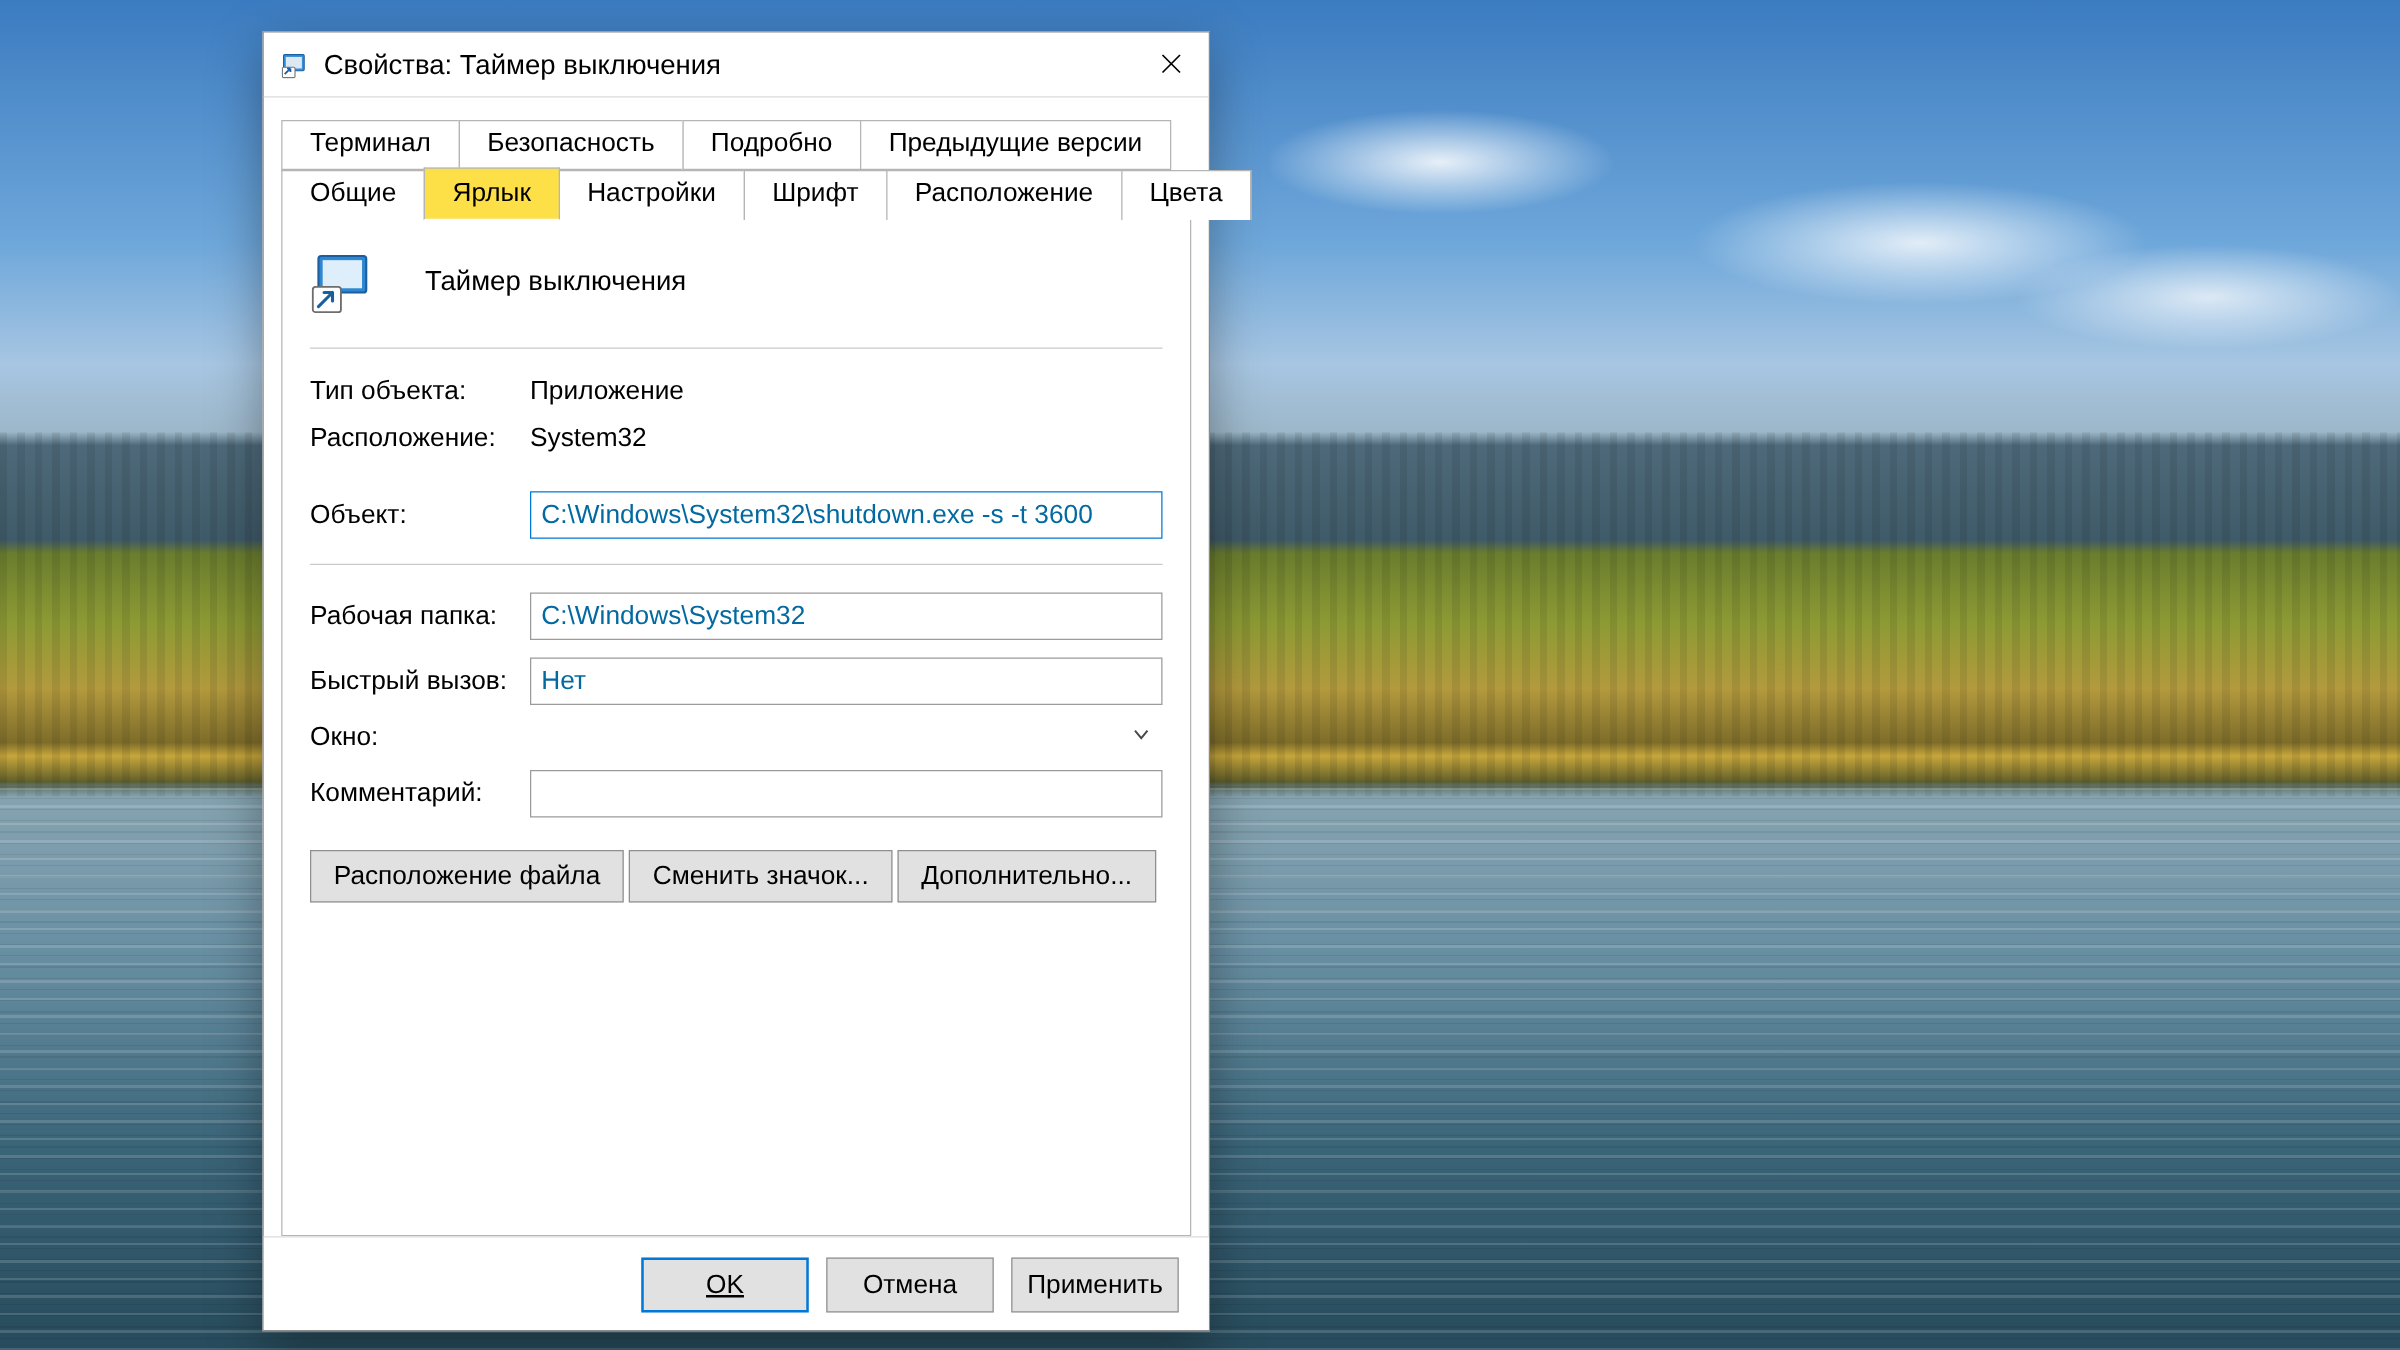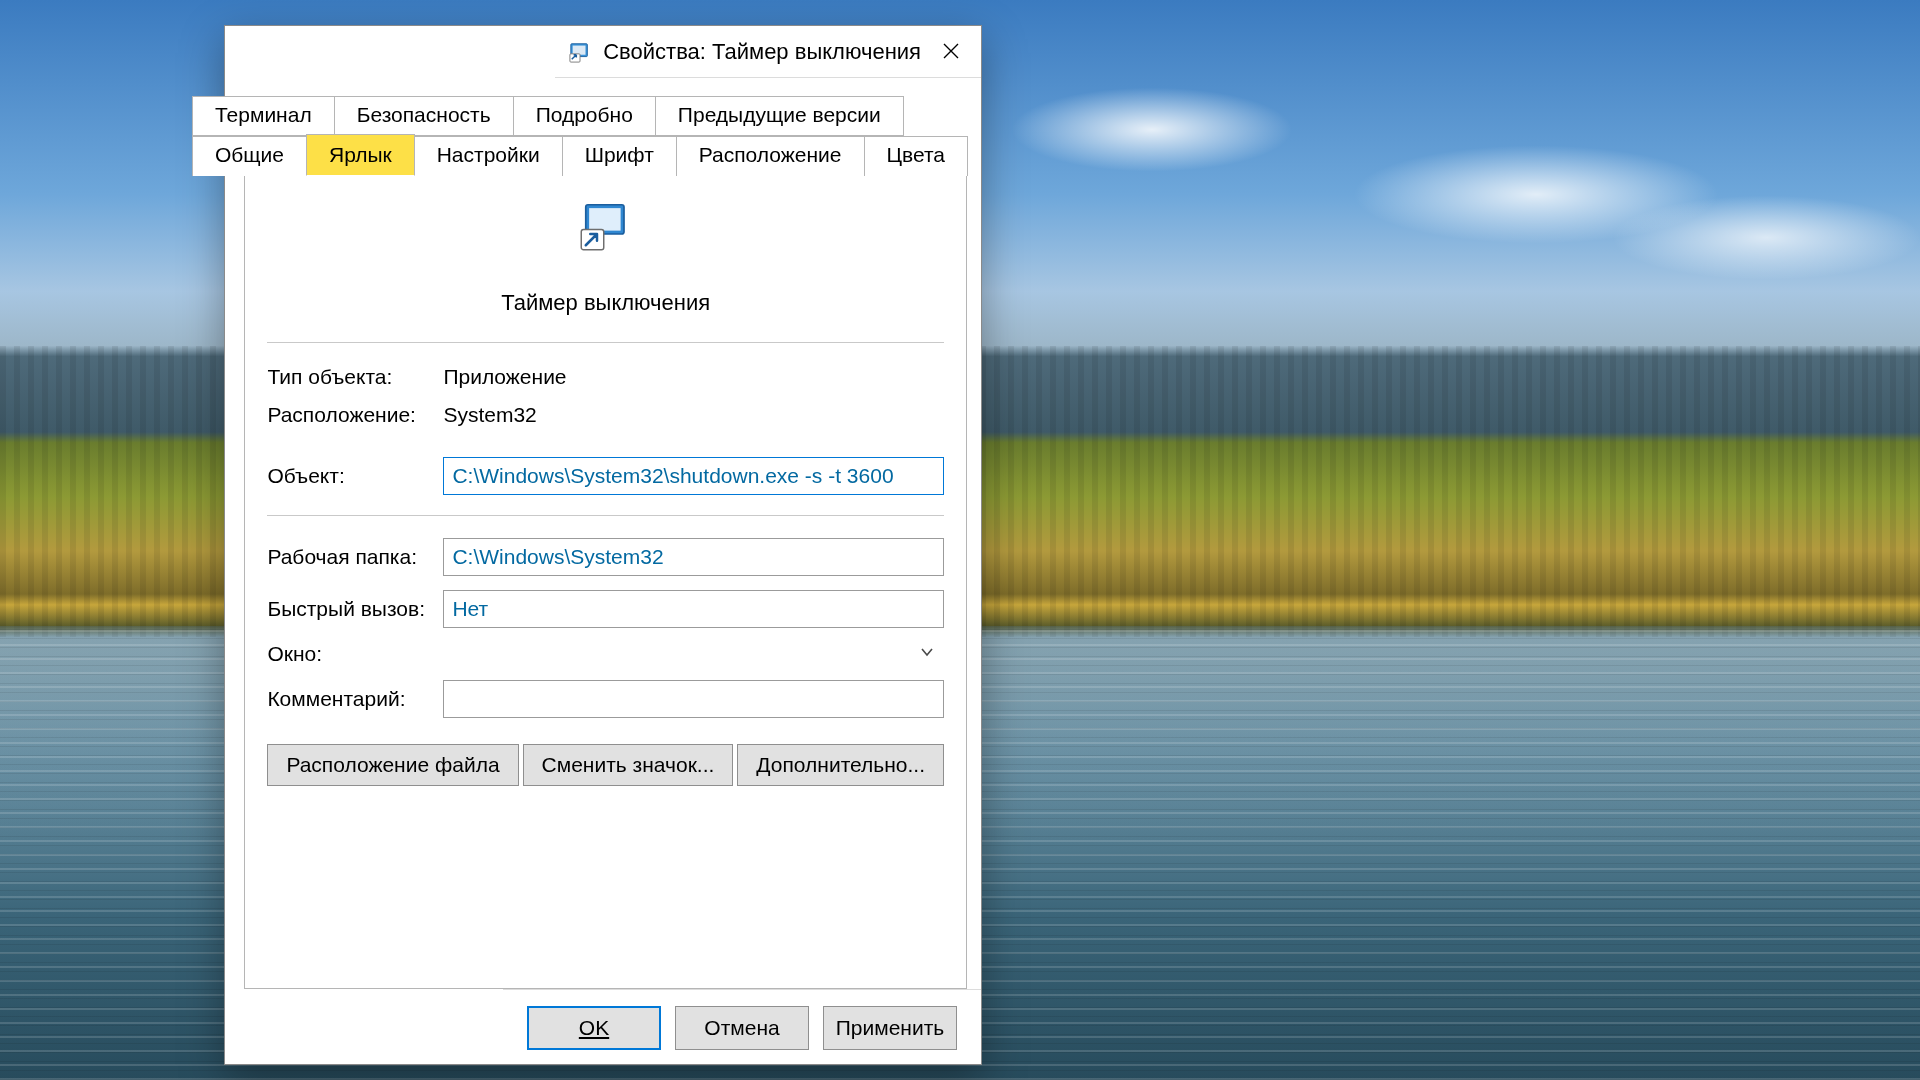--- a/index.html
+++ b/index.html
@@ -42,46 +42,46 @@
   }
   
   .reflection {
     position:absolute; left:0; right:0; top:58%; height:20%;
     background: linear-gradient(rgba(90,120,135,.35), rgba(90,120,135,0));
   }
 
   
   .dialog {
     position: absolute;
-    left: 224px; top: 25px;
+    left: 210px; top: 25px;
     width: 758px; height: 1040px;
     background: #ffffff;
     border: 1px solid #8a8a8a;
     box-shadow: 0 14px 40px rgba(0,0,0,.35);
     display: flex; flex-direction: column;
-    font-size: 20px; color: #000; align-items: flex-end;
+    font-size: 20px; color: #000;
   }
   .titlebar {
     height: 52px; display: flex; align-items: center;
     padding: 0 0 0 14px; border-bottom: 1px solid #dcdcdc;
   }
   .titlebar .app-icon {
     width: 22px; height: 22px; margin-right: 12px; flex: 0 0 auto;
     display:inline-block;
   }
   .titlebar .title { font-size: 22px; color: #000; }
   .titlebar .spacer { flex: 1; }
   .close-btn {
     width: 60px; height: 52px; display:flex; align-items:center; justify-content:center;
     font-size: 22px; color:#000; cursor:pointer;
   }
 
   
   .tabstrip { padding: 18px 14px 0 14px; }
-  .tabrow { display:flex;margin-left:12px; }
+  .tabrow { display:flex; }
   .tab {
     border: 1px solid #b5b5b5;
     border-bottom: none;
     background: #ffffff;
     padding: 6px 22px 8px;
     font-size: 21px;
     margin-right: -1px;
     cursor: pointer;
     position: relative;
   }
@@ -99,21 +99,20 @@
     padding: 22px 22px 24px 22px;
     display:flex; flex-direction:column;
     background:#ffffff;
   }
 
   
   .header-row {
     display:flex; align-items:center; gap: 38px;
     padding-bottom: 26px; margin-bottom: 22px;
     border-bottom: 1px solid #c9c9c9;
-    flex-direction: column;
   }
   .shortcut-icon { width:54px; height:54px; }
 
   
   .prop { display:flex; align-items:center; margin-bottom: 14px; }
   .prop.gap-below { margin-bottom: 30px; }
   .prop .lbl { width: 176px; font-size: 21px; }
   .prop .val-static { font-size: 21px; }
   .prop .field {
     flex:1; height: 38px;

